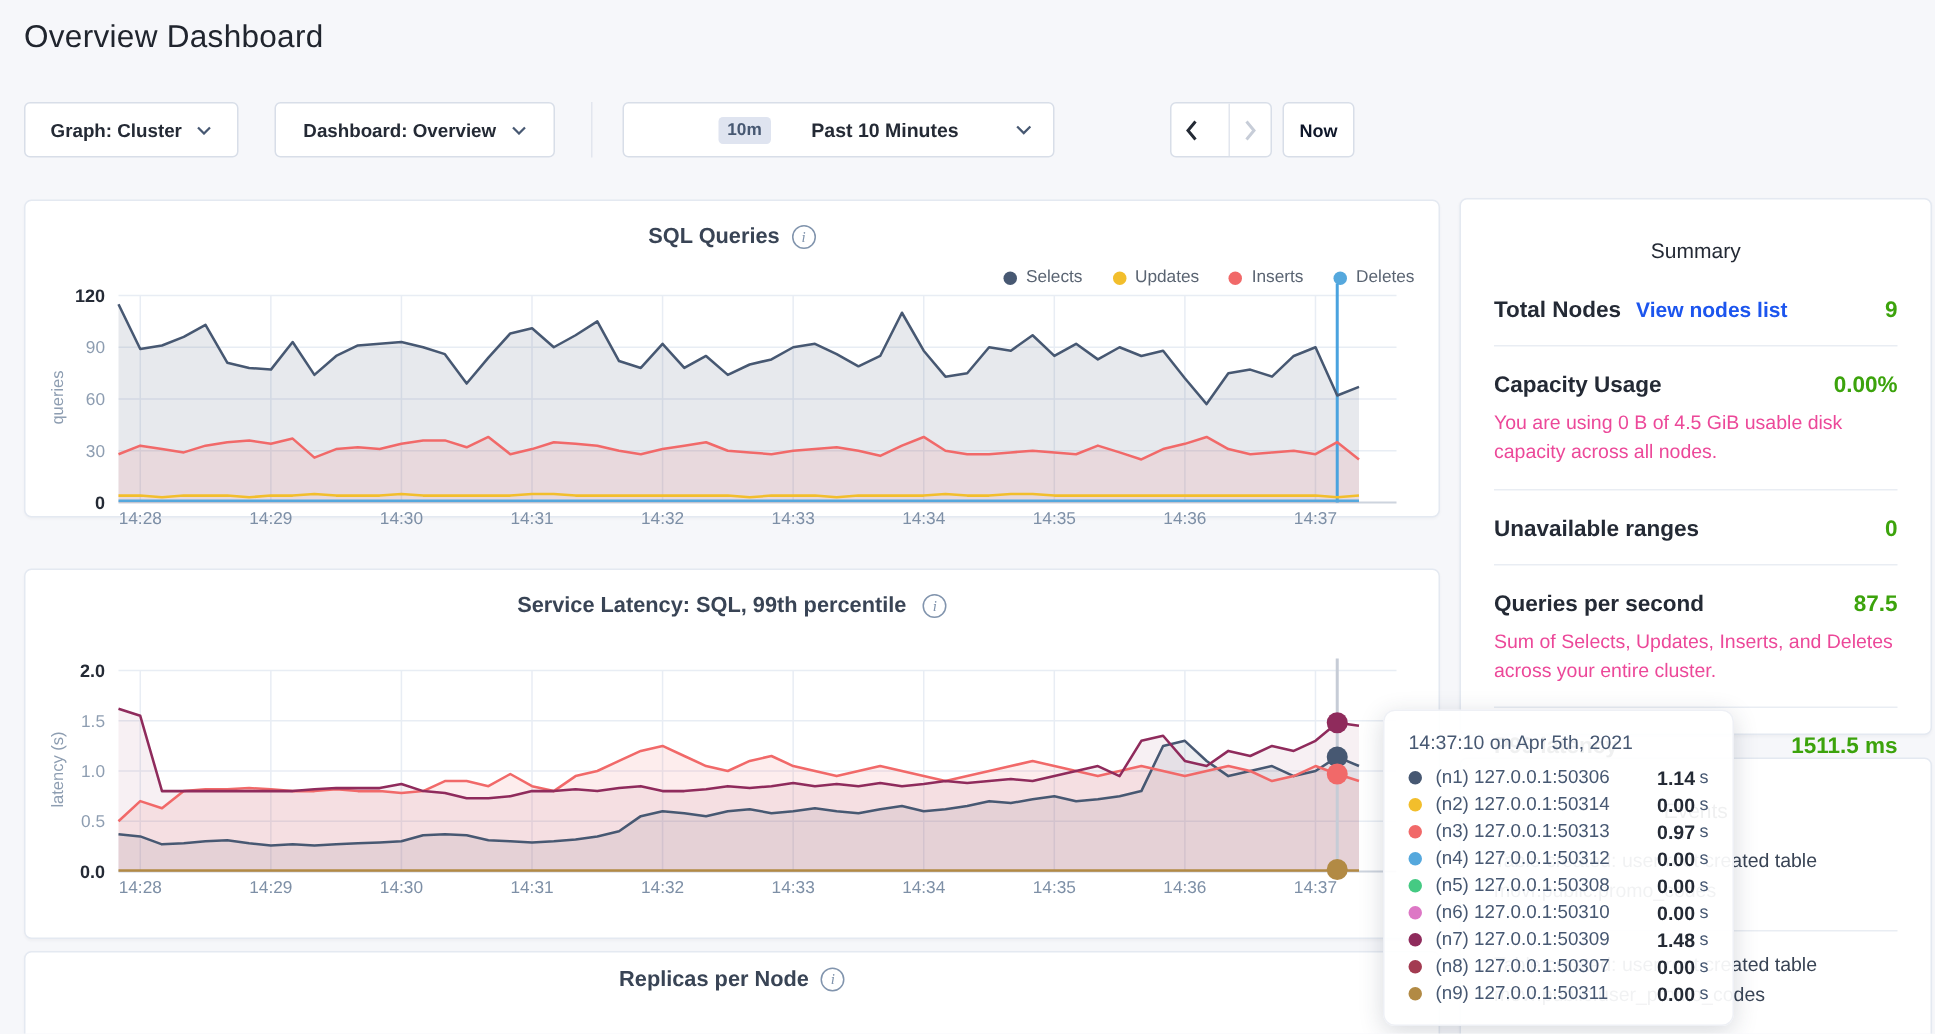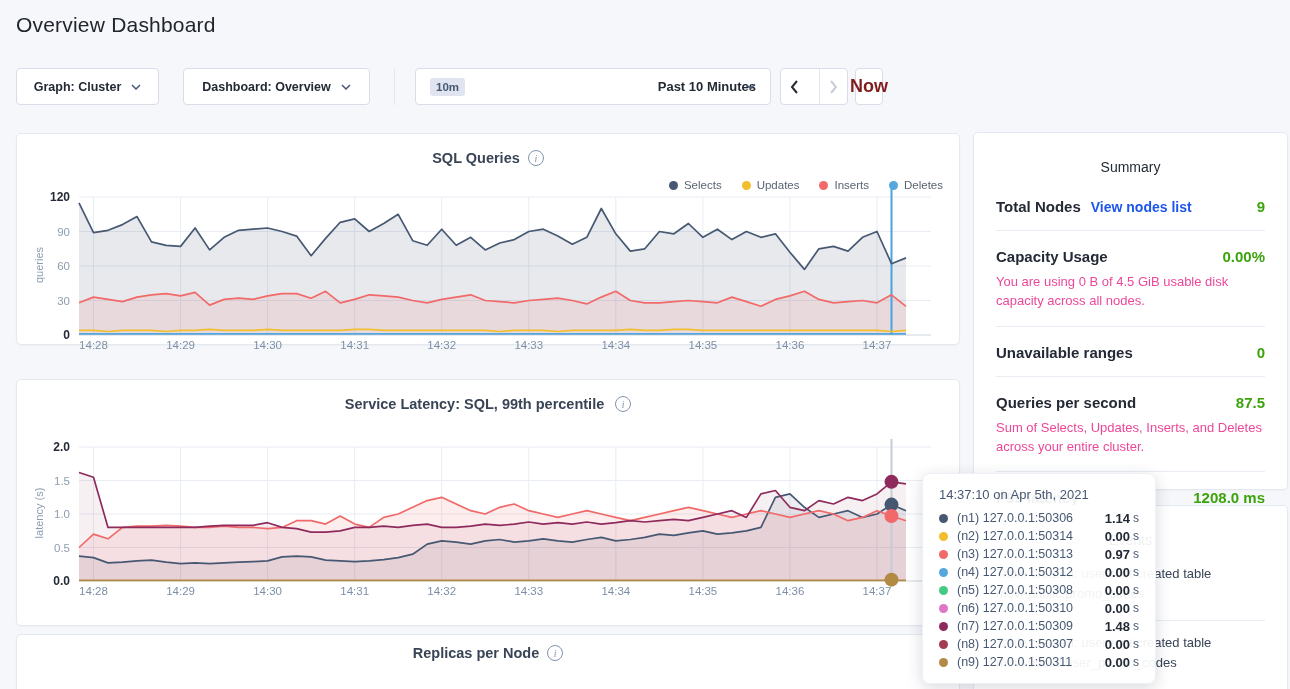--- a/index.html
+++ b/index.html
@@ -8,29 +8,29 @@
   .page { position:relative; width:1290px; height:689px; overflow:hidden; }
 
   .page-title { position:absolute; left:16px; top:13px; font-size:21px; font-weight:500; color:#20252e; letter-spacing:.2px; }
 
   .btn, .dd { position:absolute; top:68px; height:37px; background:#fff; border:1px solid #d8dee8; border-radius:4px;
        display:flex; align-items:center; font-weight:700; font-size:12.5px; color:#242a35; cursor:pointer; }
   .dd { justify-content:center; gap:10px; }
   #graph-dd { left:16px; width:143px; }
   #dash-dd { left:183px; width:187px; }
   .vdivider { position:absolute; left:394px; top:68px; width:1px; height:37px; background:#e2e6ee; }
-  #time-dd { left:415px; width:356px; justify-content:space-between; padding:0 14px; gap:27px; font-size:13px; }
+  #time-dd { left:415px; width:288px; justify-content:center; padding:0 14px; gap:27px; font-size:13px; }
   .time-badge { background:#dfe4f0; color:#475872; font-size:11.5px; font-weight:700; border-radius:3px; padding:3px 6px; }
   #time-dd .chev { position:absolute; right:14px; }
   .chev { color:#475872; display:flex; }
   #range-btns { left:780px; width:68px; padding:0; }
   .range-cell { width:34px; height:100%; display:flex; align-items:center; justify-content:center; }
   .range-cell + .range-cell { border-left:1px solid #e2e6ee; }
   .arrow-prev { color:#242a35; } .arrow-next { color:#c7cdd8; }
-  #now-btn { left:855px; width:28px; justify-content:center; color:#7f1d1d; font-size:18px; }
+  #now-btn { left:855px; width:48px; justify-content:center; color:#0f172a; font-size:12px; }
 
   .card { position:absolute; background:#fff; border:1px solid #e4e9f1; border-radius:5px; box-shadow:0 1px 2px rgba(40,50,70,.04); }
   #sql-card { left:16px; top:133px; width:944px; height:212px; }
   #latency-card { left:16px; top:379px; width:944px; height:247px; }
   #replicas-card { left:16px; top:634px; width:944px; height:120px; }
   #summary-card { left:973px; top:132px; width:315px; height:358px; }
   #events-card { left:973px; top:505px; width:315px; height:200px; }
 
   .chart-title { position:absolute; left:0; right:0; display:flex; justify-content:center; align-items:center; gap:8px;
        font-size:14.5px; font-weight:700; color:#394455; }
@@ -267,21 +267,21 @@
         <div class="srow">
           <div class="srow-top">
             <span class="srow-label">Queries per second</span>
             <span class="srow-value" style="color: rgb(60, 163, 12);">87.5</span>
           </div>
           <div class="srow-desc">Sum of Selects, Updates, Inserts, and Deletes across your entire cluster.</div>
         </div>
         <div class="srow">
           <div class="srow-top">
             <span class="srow-label">P99 latency</span>
-            <span class="srow-value" style="color: rgb(60, 163, 12);">1208.0 ms</span>
+            <span class="srow-value" style="color: rgb(60, 163, 12);">1511.5 ms</span>
           </div>
         </div>
       </div>
   </div>
 
   <div class="card" id="events-card">
     <div class="panel-title">Events</div>
     <div class="events-body" id="events-body">
         <div class="event-item">Table created: user root created table movr.public.promo_codes</div>
         <div class="event-item">Table created: user root created table movr.public.user_promo_codes</div>

